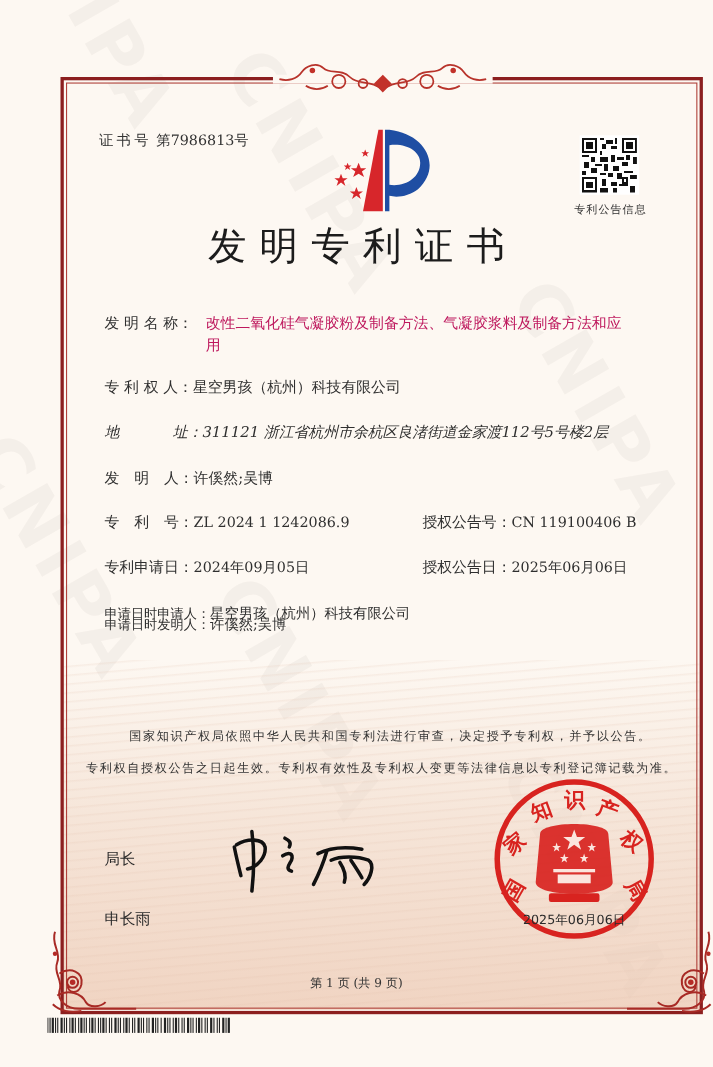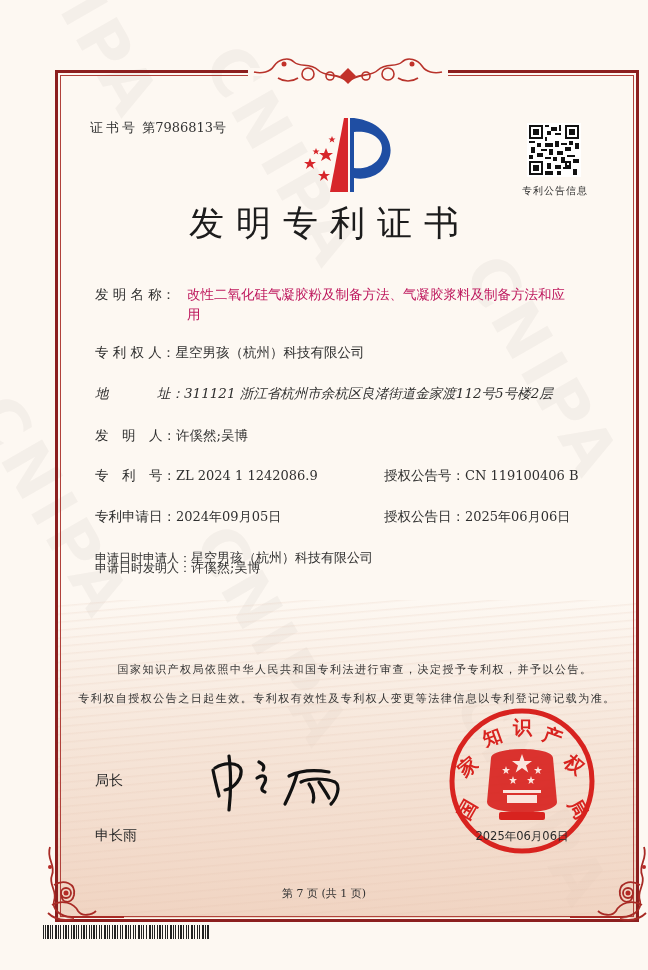--- a/index.html
+++ b/index.html
@@ -291,21 +291,21 @@
     <polygon points="63,60 64,63 67,63 64.6,65 65.5,68 63,66.2 60.5,68 61.4,65 59,63 62,63"></polygon>
     <polygon points="95,60 96,63 99,63 96.6,65 97.5,68 95,66.2 92.5,68 93.4,65 91,63 94,63"></polygon>
     <polygon points="70,70 71,73 74,73 71.6,75 72.5,78 70,76.2 67.5,78 68.4,75 66,73 69,73"></polygon>
     <polygon points="88,70 89,73 92,73 89.6,75 90.5,78 88,76.2 85.5,78 86.4,75 84,73 87,73"></polygon>
     <rect x="60" y="84" width="38" height="3"></rect>
     <rect x="64" y="89" width="30" height="8"></rect>
   </g>
   <text x="79" y="134" text-anchor="middle" fill="#2a2a2a" font-family="DejaVu Sans, Liberation Sans, sans-serif" font-size="11.5">2025年06月06日</text>
 </svg>
 
-<div class="page-indicator">第 7 页 (共 1 页)</div>
+<div class="page-indicator">第 1 页 (共 9 页)</div>
 
 <svg class="barcode" viewBox="0 0 167 14" preserveAspectRatio="none">
   <g fill="#222">
     <rect x="0" y="0" width="1" height="14"></rect>
       <rect x="2" y="0" width="1" height="14"></rect>
       <rect x="4" y="0" width="2" height="14"></rect>
     <rect x="7" y="0" width="1" height="14"></rect>
       <rect x="9" y="0" width="1" height="14"></rect>
       <rect x="12" y="0" width="2" height="14"></rect>
     <rect x="15" y="0" width="1" height="14"></rect>

